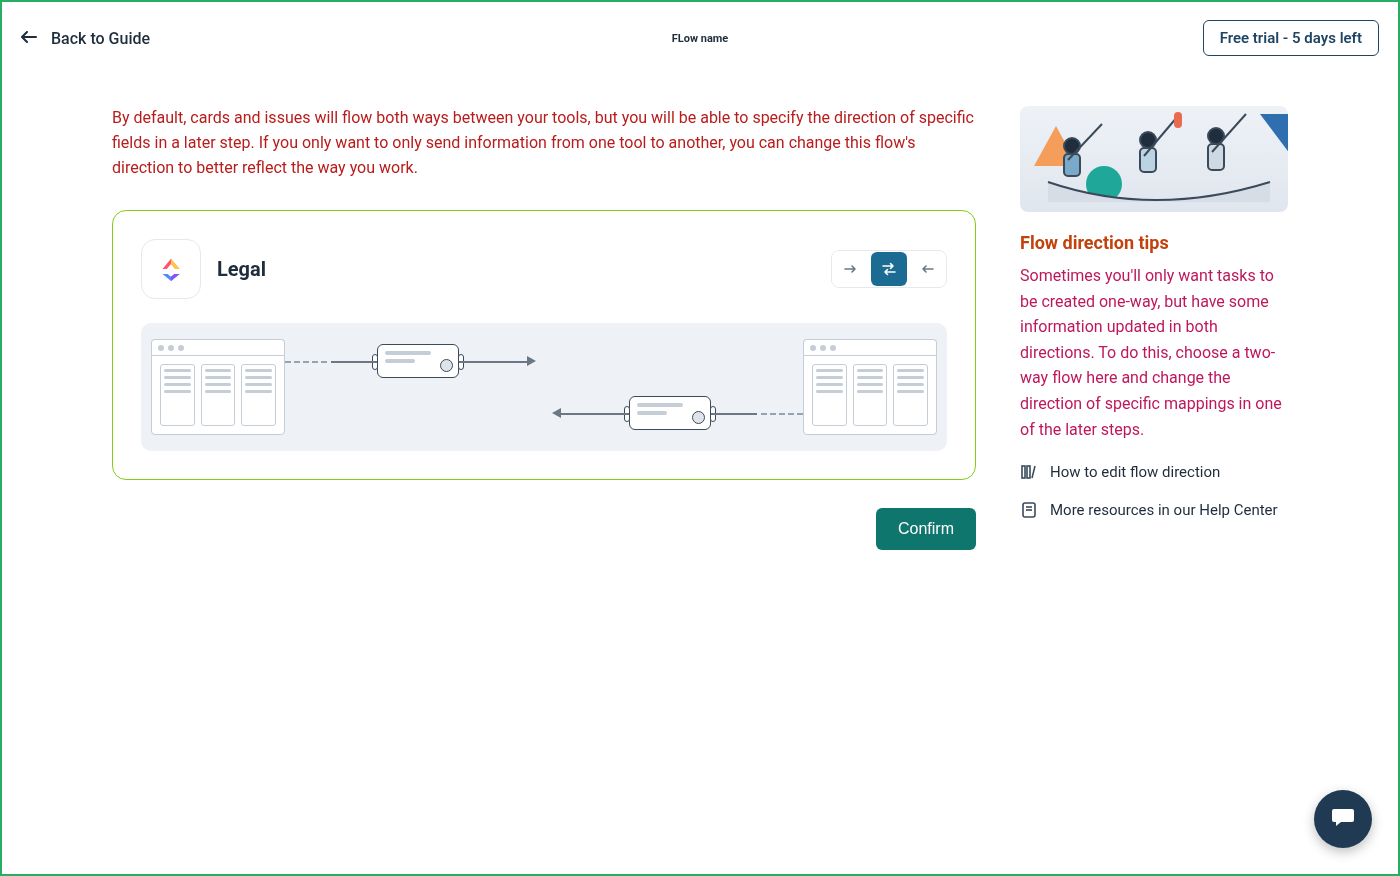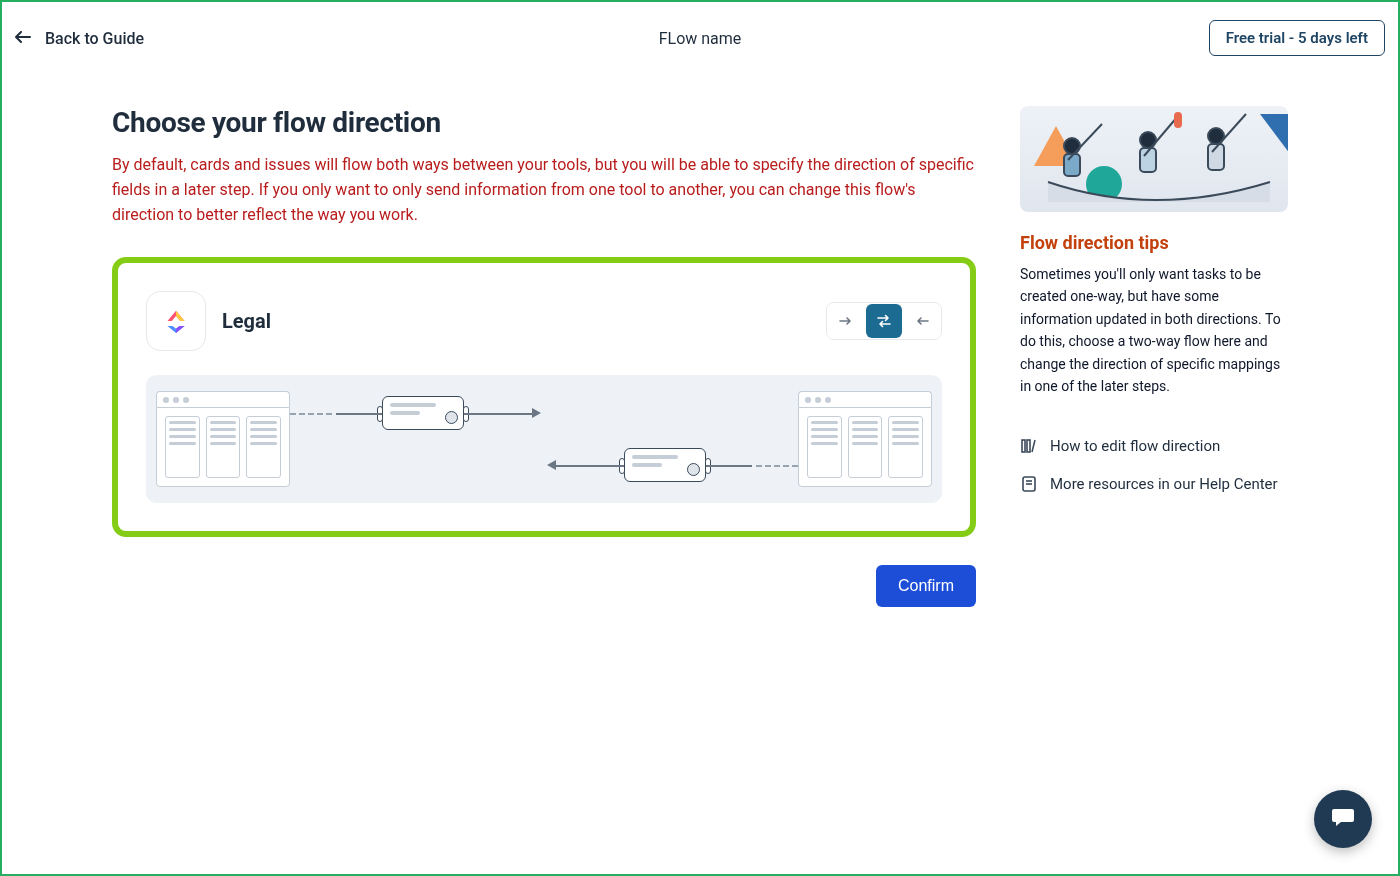--- a/index.html
+++ b/index.html
@@ -10,40 +10,40 @@
     width: 1400px;
     height: 876px;
     position: relative;
     border: 2px solid #27ae60;
   }
   
   .header {
     display: flex;
     align-items: center;
     justify-content: space-between;
-    padding: 20px 13px;
+    padding: 20px 19px;
     height: 72px;
   }
   .back-link {
     display: flex;
     align-items: center;
     gap: 14px;
     cursor: pointer;
     font-size: 16px;
     color: #1f2d3d;
     font-weight: 500;
   }
   .back-arrow {
     font-size: 14px;
   }
   .flow-name {
-    font-size: 16px;
+    font-size: 11px;
     color: #1f2d3d;
     text-align: center;
-    font-weight: 400;
+    font-weight: 700;
     position: absolute;
     left: 50%;
     transform: translateX(-50%);
   }
   .trial-badge {
     border: 1.5px solid #1f4564;
     border-radius: 6px;
     padding: 8px 16px;
     font-size: 15px;
     color: #1f4564;
@@ -73,21 +73,21 @@
   }
   .page-desc {
     font-size: 16px;
     line-height: 1.55;
     color: #b91c1c;
     margin-bottom: 30px;
     max-width: 870px;
   }
   
   .flow-card {
-    border: 6px solid #84cc16;
+    border: 1px solid #84cc16;
     border-radius: 14px;
     padding: 28px;
     position: relative;
   }
   .flow-header-row {
     display: flex;
     align-items: center;
     justify-content: space-between;
     margin-bottom: 24px;
   }
@@ -255,21 +255,21 @@
     background: #fff;
   }
   .task-handle.l { left: -6px; }
   .task-handle.r { right: -6px; }
   .confirm-row {
     display: flex;
     justify-content: flex-end;
     margin-top: 28px;
   }
   .confirm-btn {
-    background: #1d4ed8;
+    background: #0f766e;
     color: #fff;
     border: none;
     border-radius: 6px;
     padding: 12px 22px;
     font-size: 16px;
     cursor: pointer;
     font-weight: 500;
   }
   
   .side-illus {
@@ -281,24 +281,24 @@
     overflow: hidden;
     margin-bottom: 20px;
   }
   .side-title {
     font-size: 18px;
     font-weight: 700;
     color: #c2410c;
     margin-bottom: 10px;
   }
   .side-text {
-    font-size: 14px;
+    font-size: 16px;
     line-height: 1.6;
-    color: #0f172a;
-    margin-bottom: 40px;
+    color: #be185d;
+    margin-bottom: 21px;
   }
   .resources-title {
     font-size: 18px;
     font-weight: 700;
     color: #1f2d3d;
     margin-bottom: 18px;
   }
   .resource-link {
     display: flex;
     align-items: center;
@@ -340,21 +340,20 @@
         </svg>
     </span>
     <span>Back to Guide</span>
   </div>
   <div class="flow-name">FLow name</div>
   <div class="trial-badge">Free trial - 5 days left</div>
 </div>
 
 <div class="content">
   <div class="main-col">
-    <h1 class="page-title">Choose your flow direction</h1>
     <p class="page-desc">By default, cards and issues will flow both ways between your tools, but you will be able to specify the direction of specific fields in a later step. If you only want to only send information from one tool to another, you can change this flow's direction to better reflect the way you work.</p>
 
     <div class="flow-card">
       <div class="flow-header-row">
 
         <div class="tool-block">
           <div class="tool-logo">
             <svg width="34" height="34" viewBox="0 0 40 40">
               <path d="M20 8 L30 20 L25 20 L20 14 L15 20 L10 20 Z" fill="#ff5370"></path>
               <path d="M20 8 L30 20 L25 20 L20 14 Z" fill="#ffc940"></path>

